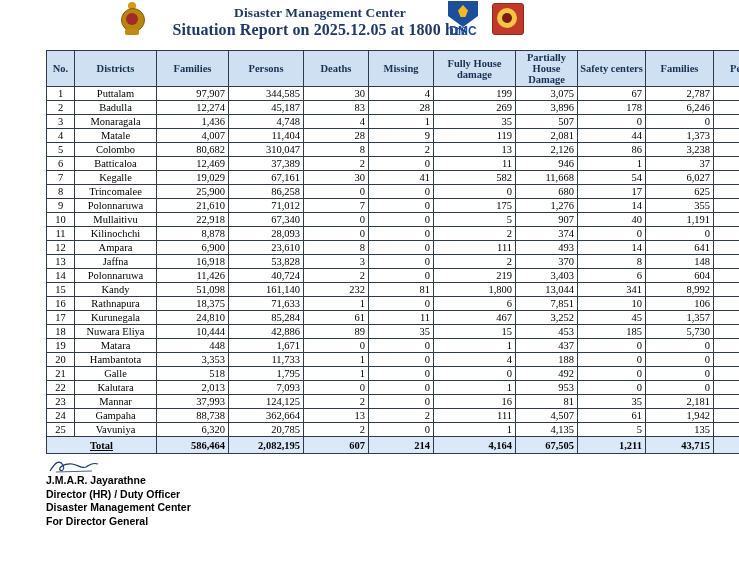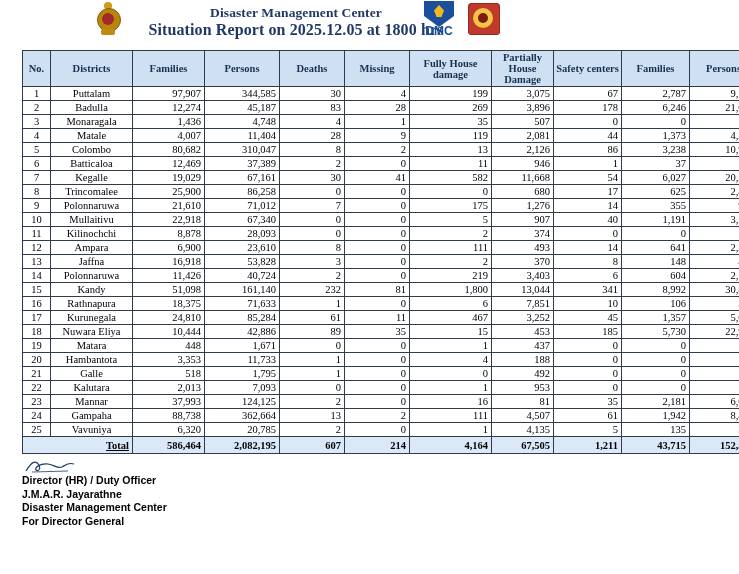--- a/index.html
+++ b/index.html
@@ -12,20 +12,21 @@
     background: #ffffff;
     font-family: "Liberation Serif", serif;
     color: #000000;
     overflow: hidden;
   }
   .page {
     position: relative;
     width: 592px;
     height: 574px;
     box-sizing: border-box;
+    margin-left: 24px;
   }
 
   
   .header {
     position: relative;
     height: 46px;
     padding: 4px 0 0 0;
   }
   .header-title {
     text-align: center;
@@ -189,21 +190,21 @@
   td.num {
     text-align: right;
     padding-right: 4px;
   }
   tr.total td {
     background: #dbe8f7;
     font-weight: bold;
     height: 17px;
   }
   tr.total td.c-total-label {
-    text-align: right;
+    text-align: center;
     text-decoration: underline;
   }
 
   
   col.w-no { width: 28px; }
   col.w-dist { width: 82px; }
   col.w-fam { width: 72px; }
   col.w-pers { width: 75px; }
   col.w-death { width: 65px; }
   col.w-miss { width: 65px; }
@@ -630,19 +631,19 @@
     </table>
   </div>
 
   <div class="footer">
     <div class="signature">
       <svg width="70" height="16" viewBox="0 0 70 16">
         <path d="M4 13 C 10 3, 14 2, 17 7 C 19 11, 16 14, 14 12 C 12 10, 18 5, 26 6 C 33 7, 35 11, 40 9 C 44 7, 46 4, 52 6" fill="none" stroke="#1b3a6b" stroke-width="1.2"></path>
         <path d="M10 14 L 46 13" fill="none" stroke="#1b3a6b" stroke-width="0.8"></path>
       </svg>
     </div>
+    <div>J.M.A.R. Jayarathne</div>
     <div>Director (HR) / Duty Officer</div>
-    <div>J.M.A.R. Jayarathne</div>
     <div>Disaster Management Center</div>
     <div>For Director General</div>
   </div>
 
 </div>
 
 </body></html>

